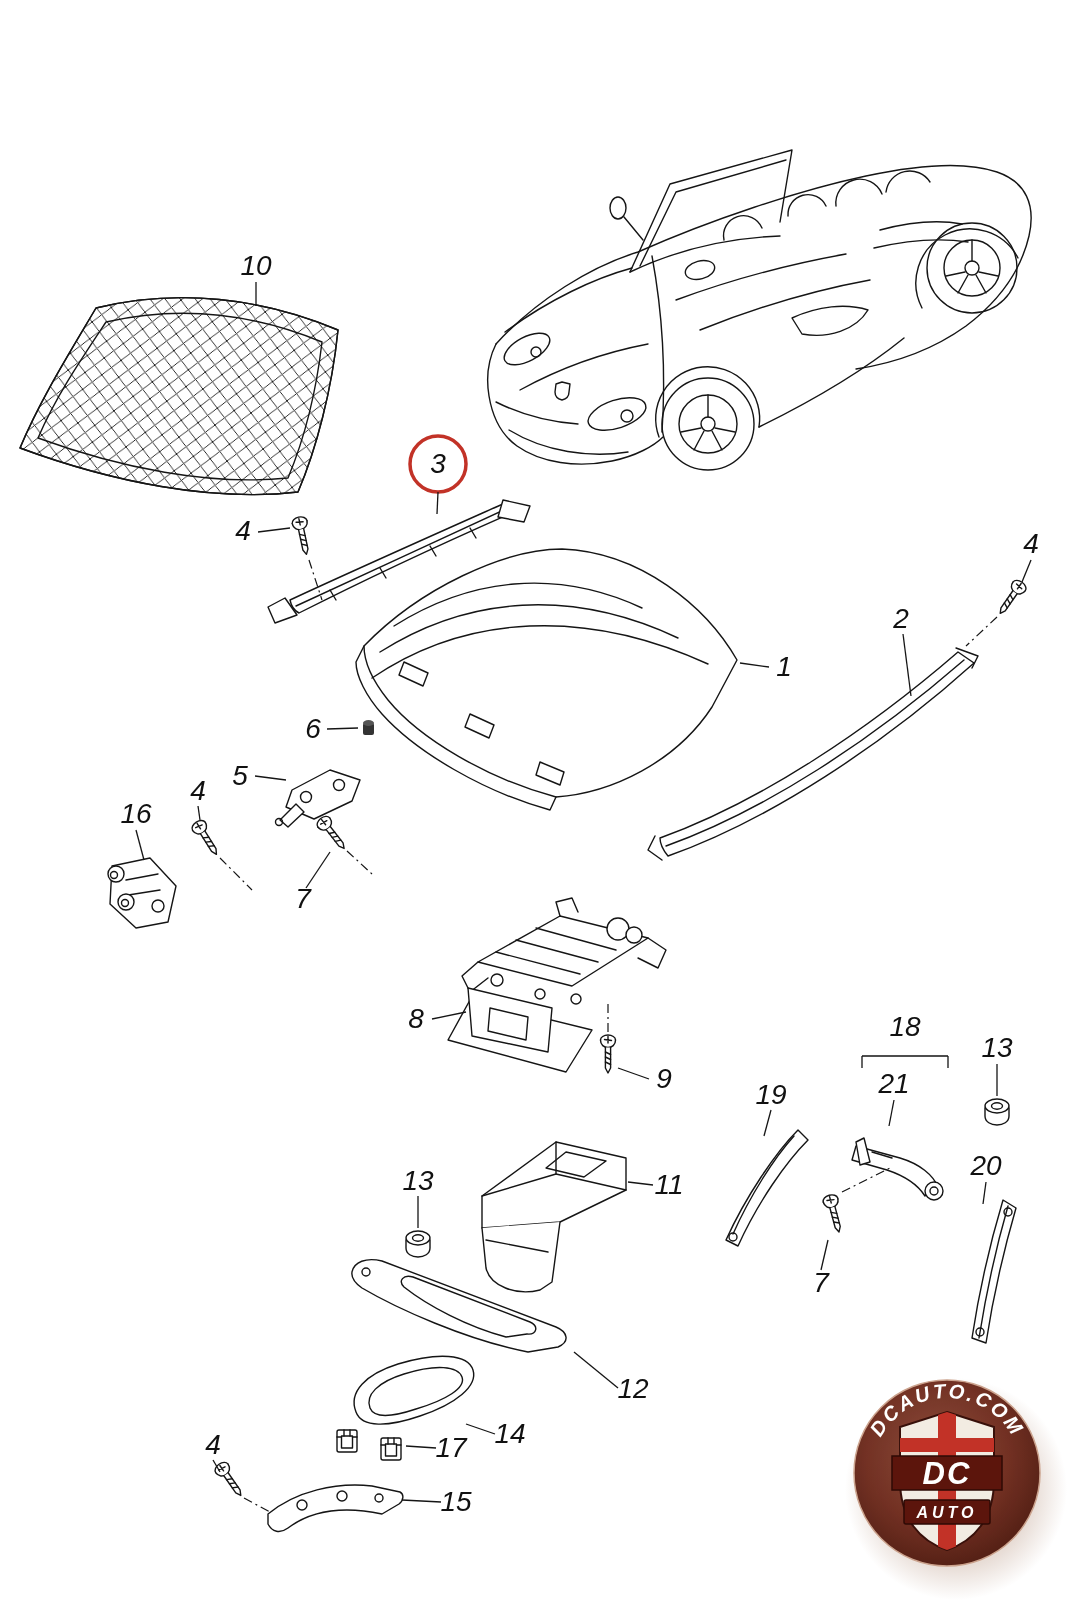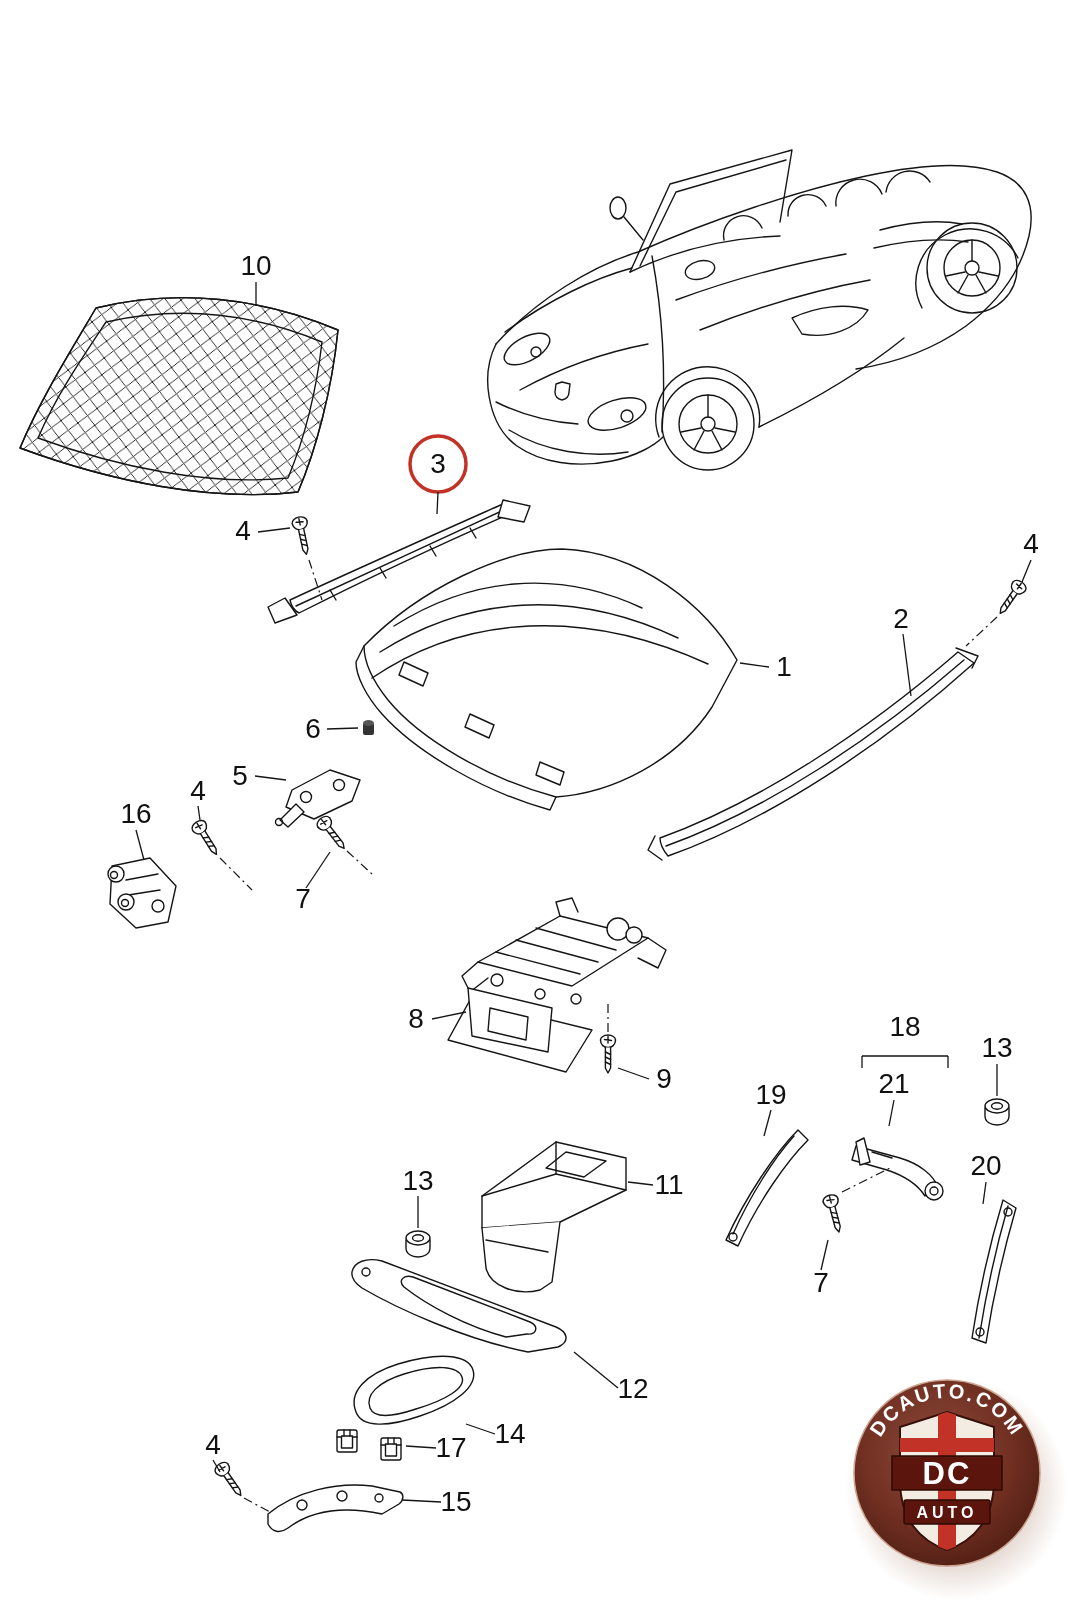--- a/index.html
+++ b/index.html
@@ -1,17 +1,17 @@
 <!DOCTYPE html>
 <html><head>
 <meta charset="utf-8">
 <style>
   html,body{margin:0;padding:0;background:#ffffff;}
   .page{position:relative;width:1067px;height:1600px;background:#ffffff;overflow:hidden;
-        font-family:"Liberation Sans",sans-serif;}
+        font-family:"Liberation Sans",sans-serif;font-style:italic;}
   svg{display:block;}
   .art{stroke:#151515;stroke-width:1.4;fill:none;stroke-linecap:round;stroke-linejoin:round;}
   .callout-text{font-family:"Liberation Sans",sans-serif;font-size:28px;fill:#111;text-anchor:middle;}
   .leader{stroke:#151515;stroke-width:1.3;fill:none;}
   .dashdot{stroke:#151515;stroke-width:1.2;fill:none;stroke-dasharray:9 4 2 4;}
   .logo-arc{font-family:"Liberation Sans",sans-serif;font-weight:bold;font-size:20px;fill:#ffffff;letter-spacing:2.5px;}
   .logo-dc{font-family:"Liberation Sans",sans-serif;font-weight:bold;font-size:31px;fill:#ffffff;text-anchor:middle;letter-spacing:2px;}
   .logo-auto{font-family:"Liberation Sans",sans-serif;font-weight:bold;font-size:16px;fill:#ffffff;text-anchor:middle;letter-spacing:4px;}
 </style>
 </head>

